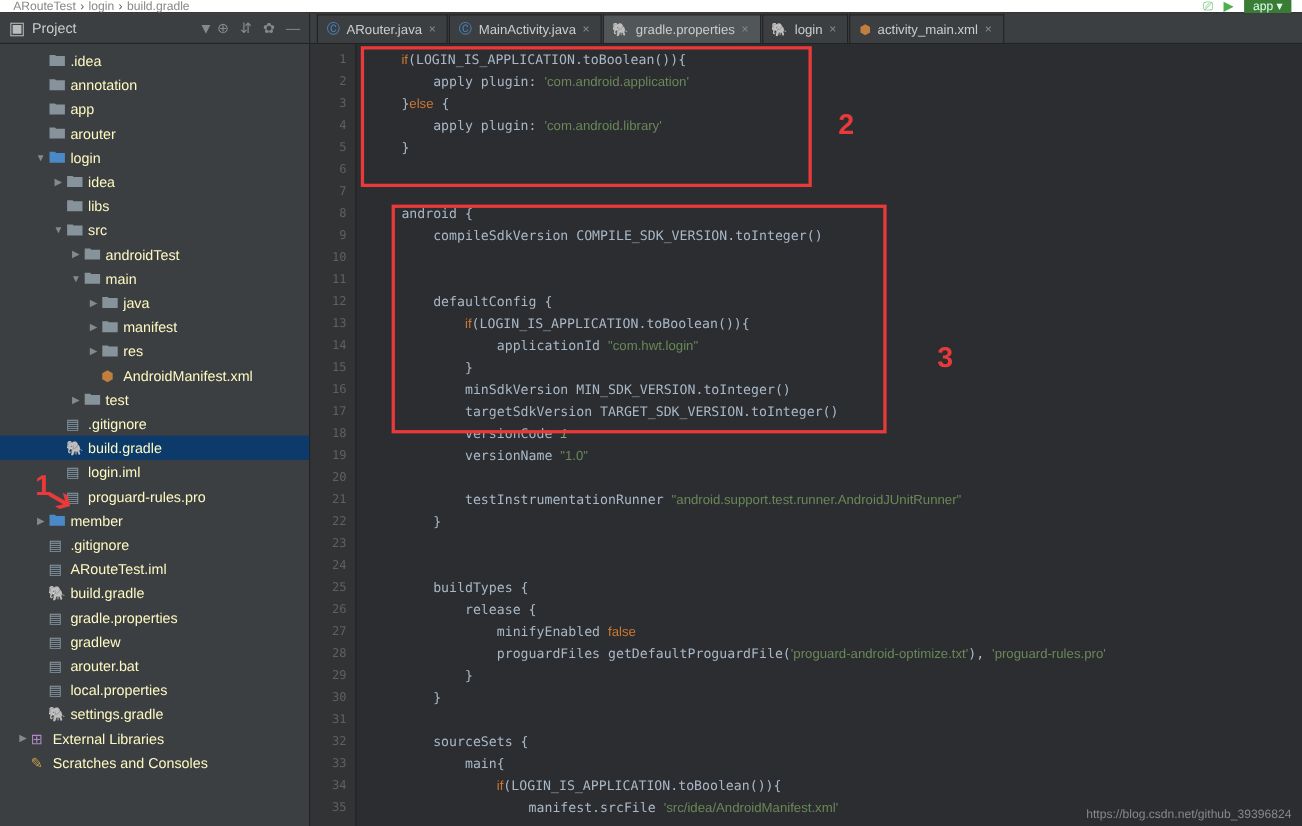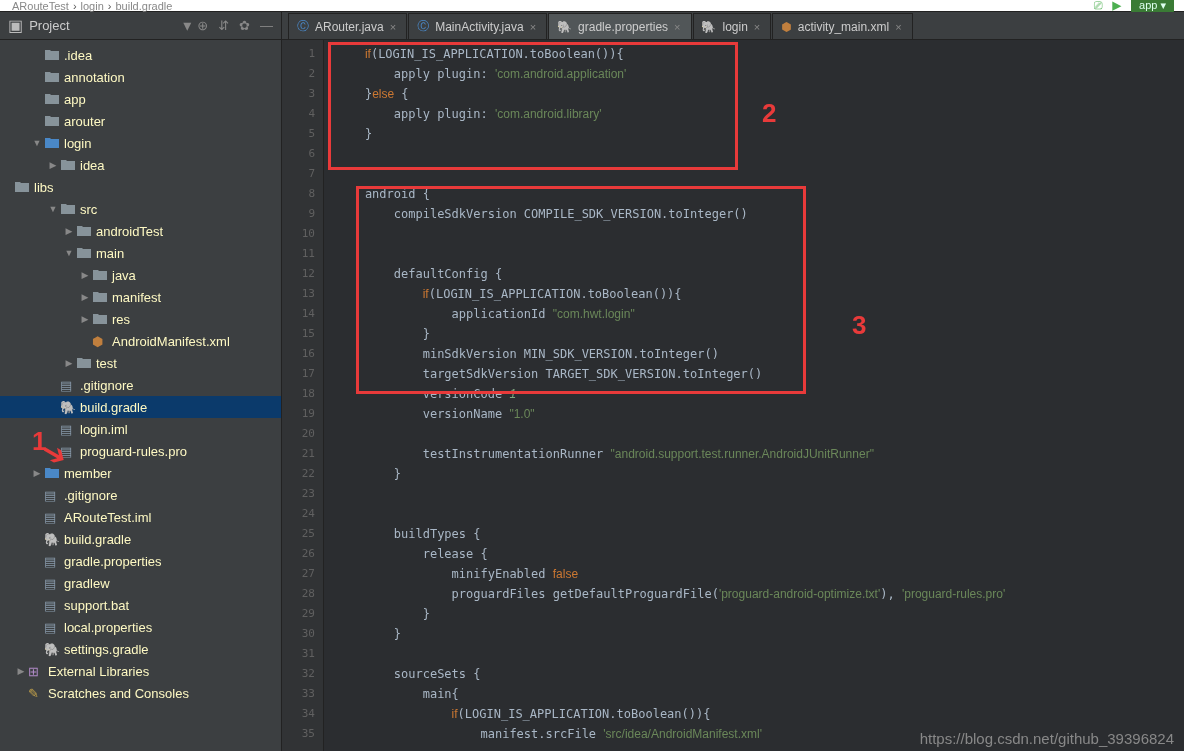--- a/index.html
+++ b/index.html
@@ -28,21 +28,21 @@
 .tab .close { color:#888; font-size:11px; }
 .codewrap { flex:1; display:flex; overflow:hidden; position:relative; }
 .gutter { width:42px; background:#313335; color:#606060; font-size:11px; text-align:right; padding:4px 8px 0 0; line-height:20px; font-family:Consolas,monospace; border-right:1px solid #222;}
 .code { flex:1; padding:4px 0 0 12px; font-family:Consolas,monospace; font-size:12px; line-height:20px; color:#a9b7c6; white-space:pre; }
 .code .kw { color:#cc7832; }
 .code .str { color:#6a8759; }
 .code .str2 { color:#7fa87f; font-style:italic;}
 .redbox { position:absolute; border:3px solid #e83a3a; pointer-events:none; }
 .annot { position:absolute; color:#e83a3a; font-size:26px; font-weight:bold; font-family:Arial; pointer-events:none; }
 .arrow-annot { position:absolute; color:#e83a3a; font-size:30px; transform:rotate(30deg); pointer-events:none; }
-.watermark { position:absolute; bottom:4px; right:10px; font-size:15px; color:#888; }
+.watermark { position:absolute; bottom:4px; right:10px; font-size:11px; color:#888; }
 svg.folder { fill:#87939a; }
 </style>
 </head>
 <body>
 
 <div class="topbar">
   <span class="crumb">ARouteTest</span>
     <span class="sep">›</span>
   <span class="crumb">login</span>
     <span class="sep">›</span>
@@ -103,21 +103,21 @@
           </svg>
           <span class="name">login</span>
         </div>
         <div class="row" style="padding-left: 46px;">
           <span class="arrow">▶</span>
           <svg class="ficon folder" viewBox="0 0 16 14">
             <path d="M1 2h5l1 1h8v9H1z"></path>
           </svg>
           <span class="name">idea</span>
         </div>
-        <div class="row" style=" align-items: center;">
+        <div class="row" style="padding-left: 46px; align-items: center;">
           <span class="arrow"></span>
           <svg class="ficon folder" viewBox="0 0 16 14">
             <path d="M1 2h5l1 1h8v9H1z"></path>
           </svg>
           <span class="name">libs</span>
         </div>
         <div class="row" style="padding-left: 46px;">
           <span class="arrow">▼</span>
           <svg class="ficon folder" viewBox="0 0 16 14">
             <path d="M1 2h5l1 1h8v9H1z"></path>
@@ -219,21 +219,21 @@
           <span class="name">gradle.properties</span>
         </div>
         <div class="row" style="padding-left: 30px;">
           <span class="arrow"></span>
           <span class="ficon" style="color:#8899aa">▤</span>
           <span class="name">gradlew</span>
         </div>
         <div class="row" style="padding-left: 30px;">
           <span class="arrow"></span>
           <span class="ficon" style="color:#8899aa">▤</span>
-          <span class="name">support.bat</span>
+          <span class="name">arouter.bat</span>
         </div>
         <div class="row" style="padding-left: 30px;">
           <span class="arrow"></span>
           <span class="ficon" style="color:#8899aa">▤</span>
           <span class="name">local.properties</span>
         </div>
         <div class="row" style="padding-left: 30px;">
           <span class="arrow"></span>
           <span class="ficon" style="color:#6fa87a">🐘</span>
           <span class="name">settings.gradle</span>

